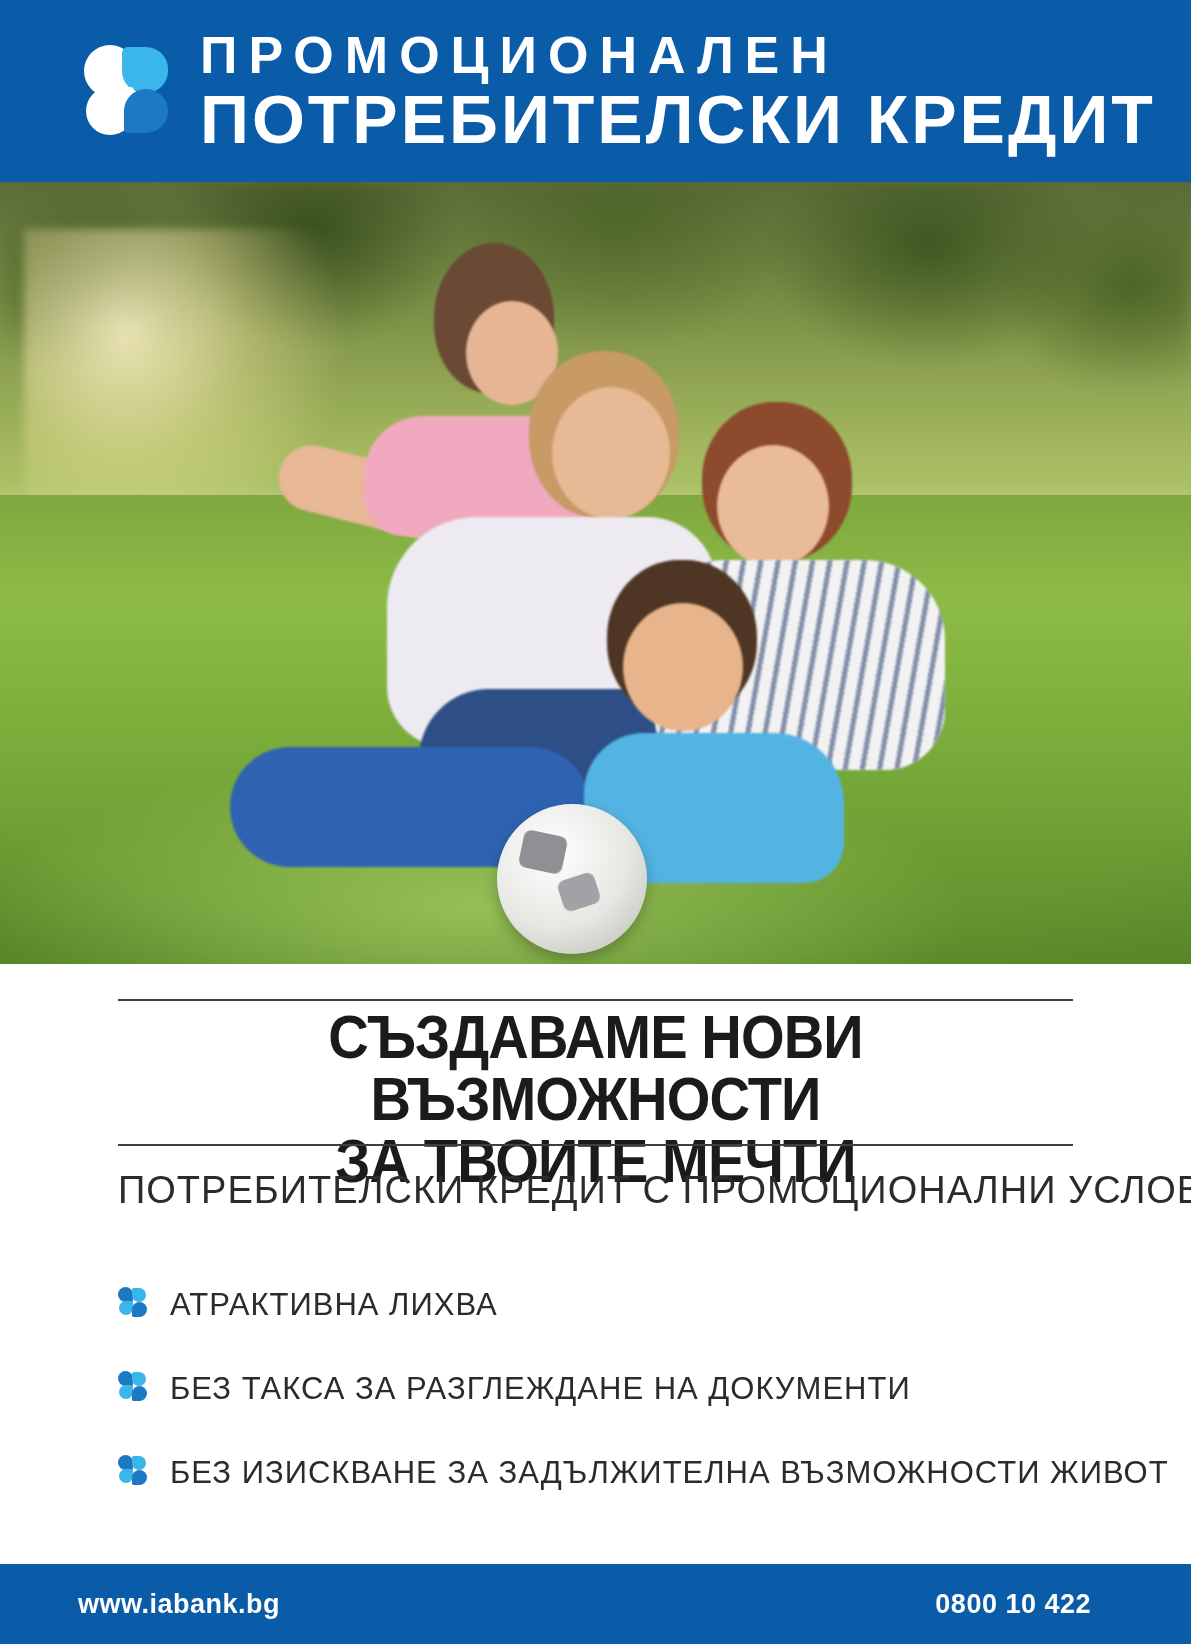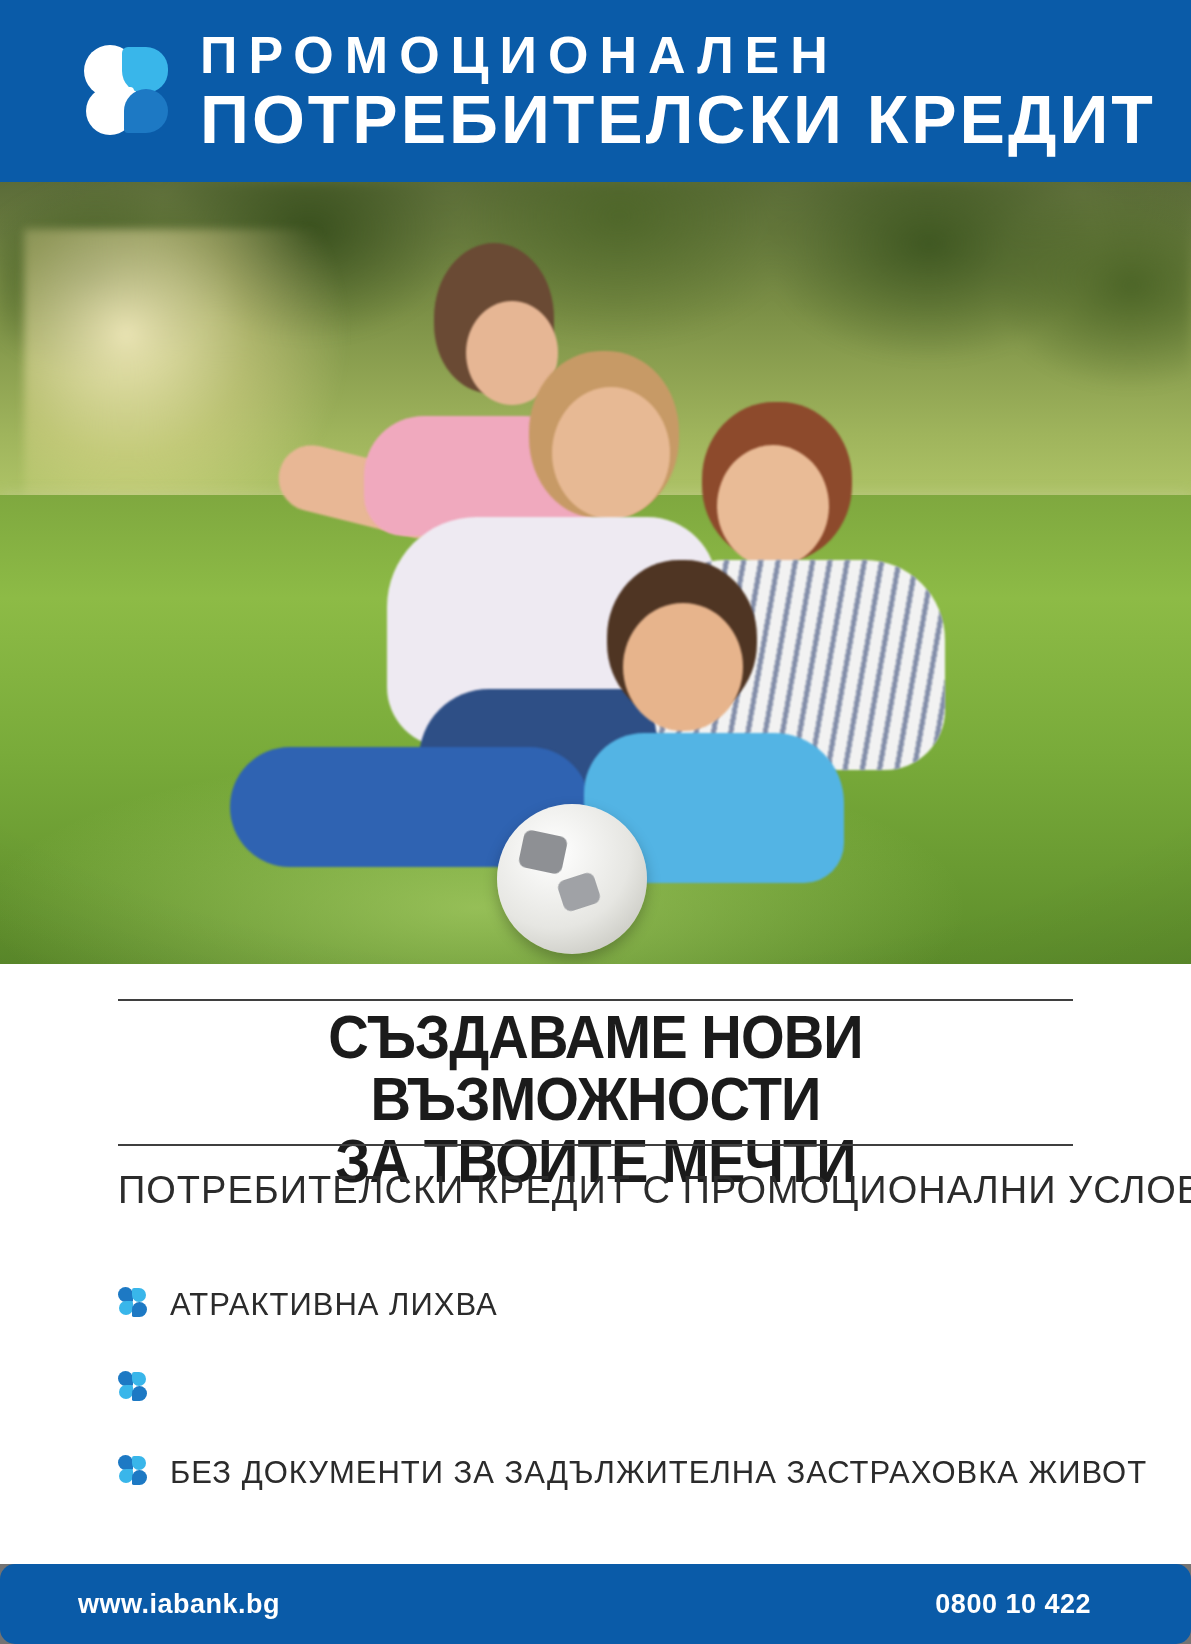--- a/index.html
+++ b/index.html
@@ -310,21 +310,20 @@
     bottom: 0;
     width: 1191px;
     height: 80px;
     background: #0a5ba8;
     display: flex;
     align-items: center;
     color: #ffffff;
     font-weight: bold;
     font-size: 27px;
     box-sizing: border-box;
-    border-radius: 15px;
   }
   .footer .f-left {
     position: absolute;
     left: 78px;
     letter-spacing: 0.5px;
   }
   .footer .f-center {
     position: absolute;
     left: 0;
     width: 1191px;
@@ -413,29 +412,30 @@
         </span>
         <span class="bullet-text">АТРАКТИВНА ЛИХВА</span>
       </div>
       <div class="bullet">
         <span class="bullet-icon">
           <span class="b1"></span>
             <span class="b2"></span>
             <span class="b3"></span>
             <span class="b4"></span>
         </span>
+        <span class="bullet-text">БЕЗ ТАКСА ЗА РАЗГЛЕЖДАНЕ НА ДОКУМЕНТИ</span>
       </div>
       <div class="bullet">
         <span class="bullet-icon">
           <span class="b1"></span>
             <span class="b2"></span>
             <span class="b3"></span>
             <span class="b4"></span>
         </span>
-        <span class="bullet-text">БЕЗ ДОКУМЕНТИ ЗА ЗАДЪЛЖИТЕЛНА ЗАСТРАХОВКА ЖИВОТ</span>
+        <span class="bullet-text">БЕЗ ИЗИСКВАНЕ ЗА ЗАДЪЛЖИТЕЛНА ВЪЗМОЖНОСТИ ЖИВОТ</span>
       </div>
     </div>
   </div>
 
   <div class="footer">
     <span class="f-left">www.iabank.bg</span>
     <span class="f-right">0800 10 422</span>
   </div>
 
 </div>

